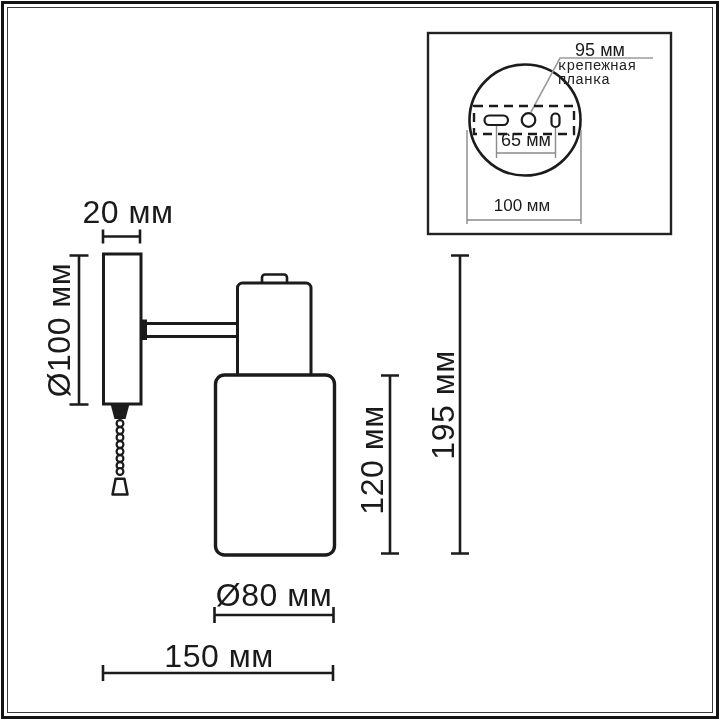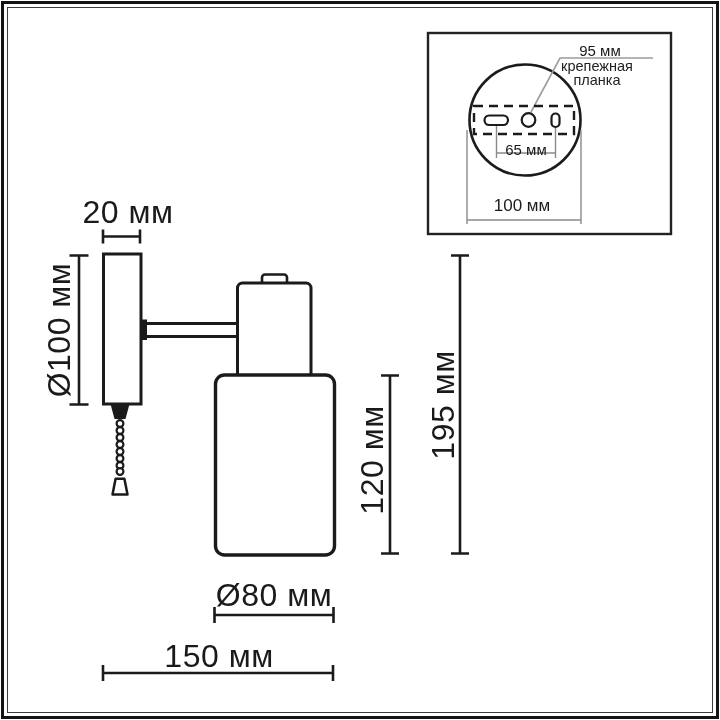--- a/index.html
+++ b/index.html
@@ -13,25 +13,25 @@
 
   .drawing-svg{position:absolute;left:0;top:0;width:720px;height:720px;z-index:10;}
 
   .lbl{
     position:absolute;z-index:20;color:#1a1a1a;white-space:nowrap;
     transform:translate(-50%,-50%);
     font-family:"Liberation Sans",sans-serif;
   }
   .lbl-dim{font-size:32px;font-weight:400;letter-spacing:0.5px;}
   .lbl-rot{transform:translate(-50%,-50%) rotate(-90deg);}
-  .lbl-sm{font-size:15px;text-align:right;}
+  .lbl-sm{font-size:18px;text-align:right;}
   .lbl-md{font-size:17px;text-align:right;}
   .lbl-callout{
-    position:absolute;z-index:20;color:#222222;text-align:center;
-    transform:translate(-50%,-50%);font-size:14.5px;line-height:14px;white-space:nowrap;
+    position:absolute;z-index:20;color:#222222;
+    transform:translate(-50%,-50%);font-size:14.5px;line-height:14px;white-space:nowrap;font-family:Liberation Mono, monospace;
   }
 </style>
 </head>
 <body>
 
 <div class="page">
 
   <svg class="drawing-svg" viewBox="0 0 720 720">
 
     <g stroke="#1b1b1b" stroke-width="2.6" fill="none">
@@ -93,19 +93,19 @@
 
   <div class="lbl lbl-dim" style="left:219px;top:656px">150 мм</div>
 
   <div class="lbl lbl-sm" style="left:600px;top:50px">95 мм</div>
 
   <div class="lbl-callout" style="left:597px;top:73px">
     <div>крепежная</div>
     <div>планка</div>
   </div>
 
-  <div class="lbl lbl-sm" style="left:526px;top:149px">65 мм</div>
+  <div class="lbl lbl-sm" style="left:526px;top:140px">65 мм</div>
 
   <div class="lbl lbl-md" style="left:522px;top:206px">100 мм</div>
 
   <div class="frame-black"></div>
   <div class="frame-line"></div>
 </div>
 
 </body></html>

